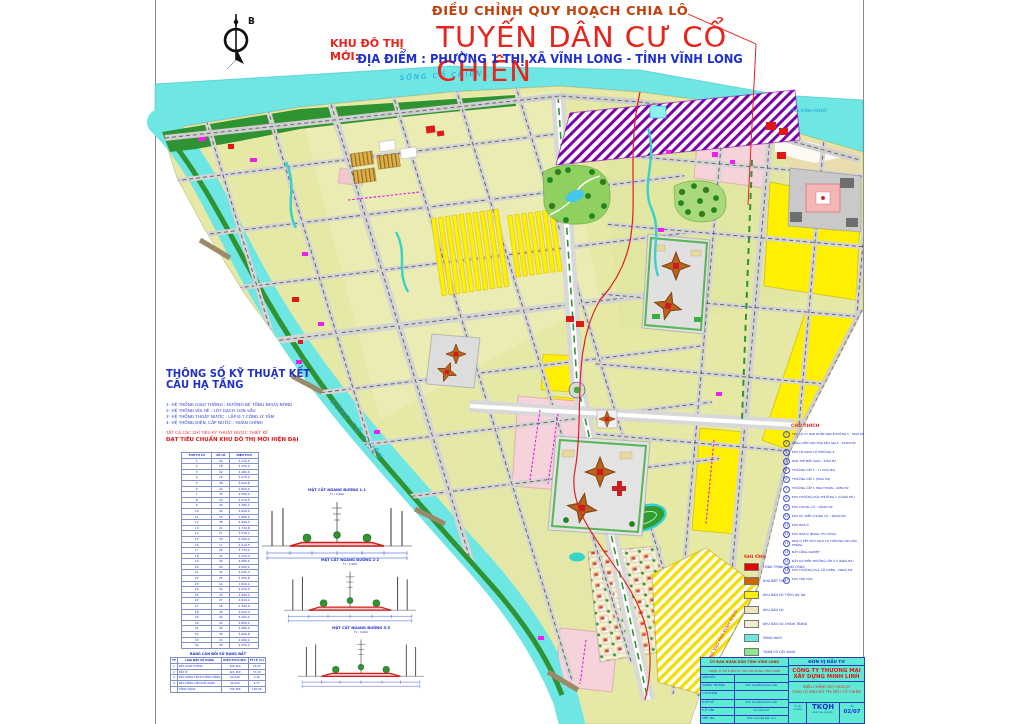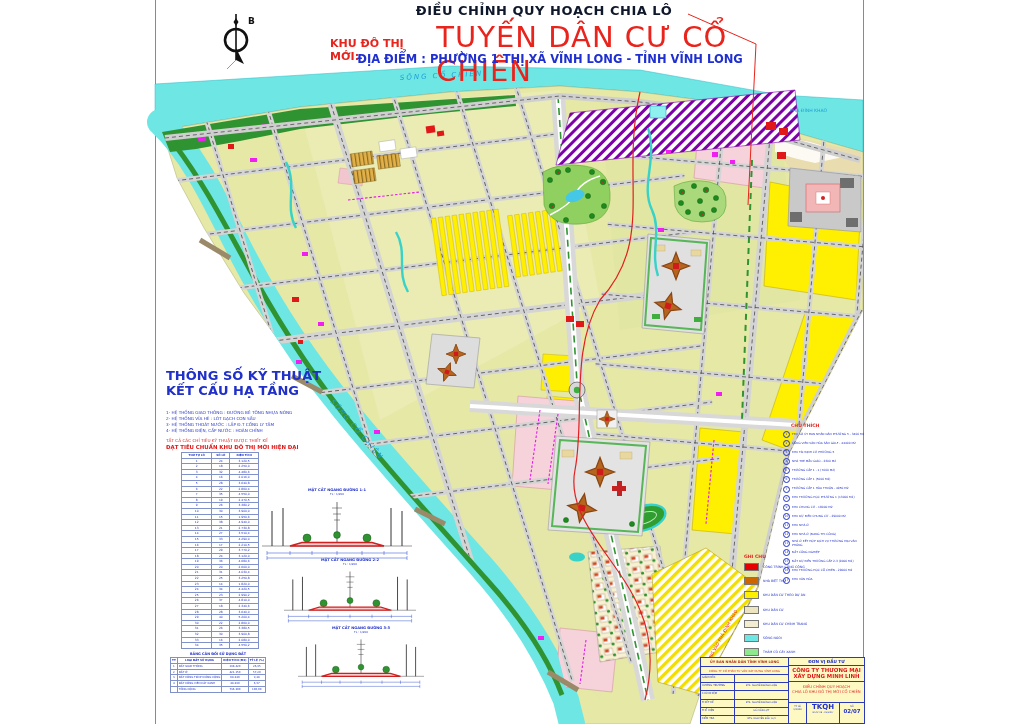--- a/index.html
+++ b/index.html
@@ -1,27 +1,27 @@
 <!DOCTYPE html>
 <html><head>
 <meta charset="utf-8">
 <style>
   html,body{margin:0;padding:0;background:#fff;}
   .sheet{position:relative;width:1024px;height:724px;background:#ffffff;overflow:hidden;
          font-family:"DejaVu Sans","Liberation Sans",sans-serif;}
   .abs{position:absolute;}
   
-  .t1{left:329px;top:3px;width:430px;text-align:center;color:#0f172a;font-weight:bold;font-size:13px;letter-spacing:.5px;}
+  .t1{left:345px;top:3px;width:430px;text-align:center;color:#c2410c;font-weight:bold;font-size:13px;letter-spacing:.5px;}
   .t2{left:330px;top:20px;width:450px;display:flex;align-items:baseline;justify-content:center;gap:14px;color:#e8241c;}
   .t2 .pre{font-size:11px;font-weight:bold;}
   .t2 .main{font-size:29px;font-weight:normal;letter-spacing:1px;}
   .t3{left:335px;top:52px;width:430px;text-align:center;color:#1f2fd0;font-weight:bold;font-size:11.5px;}
   
   .spec{left:166px;top:368px;width:170px;color:#2030c8;}
-  .spec .sttl{font-size:13px;font-weight:bold;color:#2030c8;margin-bottom:12px;}
+  .spec .sttl{font-size:10px;font-weight:bold;color:#2030c8;margin-bottom:12px;}
   .spec .sline{font-size:4.2px;line-height:6px;color:#3040c8;}
   .spec .note1{font-size:4.2px;color:#e03030;margin-top:4px;}
   .spec .note2{font-size:5.4px;font-weight:bold;color:#e01818;margin-top:1px;}
   .totalbox{left:163px;top:414px;width:176px;border:1px solid #e01818;color:#e01818;font-weight:bold;
             font-size:7.4px;text-align:center;padding:3px 0;background:#fff;}
   
   table{border-collapse:collapse;}
   .lot{left:181px;top:452px;}
   .lot table{width:78px;}
   .lot th,.lot td{border:0.4px solid #8090c8;color:#2030c8;font-size:2.9px;line-height:4.6px;
@@ -42,21 +42,21 @@
   .lnum{flex:0 0 5px;height:5px;border:0.5px solid #2030c8;border-radius:50%;color:#2030c8;
         font-size:3px;line-height:5px;text-align:center;margin-right:2px;}
   .llabel{color:#2030c8;font-size:2.9px;line-height:3.4px;}
   
   .ghichu{left:744px;top:554px;width:86px;}
   .ghichu .lttl{color:#e02020;font-size:4.6px;font-weight:bold;margin-bottom:4px;}
   .gitem{display:flex;align-items:center;margin-bottom:6.2px;}
   .swatch{flex:0 0 13px;height:6px;border:0.4px solid #777;margin-right:4px;}
   .glabel{color:#2030c8;font-size:3.2px;}
   
-  .tb{left:700px;top:657px;width:163px;height:65px;border:1px solid #2a3ab8;display:flex;background:#fef9c3;}
+  .tb{left:700px;top:657px;width:163px;height:65px;border:1px solid #2a3ab8;display:flex;background:#5eead4;}
   .tb *{box-sizing:border-box;}
   .tbl{width:88px;border-right:0.6px solid #2a3ab8;display:flex;flex-direction:column;}
   .tbl .agency{font-size:3.4px;color:#b03020;font-weight:bold;text-align:center;padding:2px 1px;border-bottom:0.5px solid #2a3ab8;}
   .tbl .consult{font-size:2.8px;color:#d03030;text-align:center;padding:1.5px 1px;border-bottom:0.5px solid #2a3ab8;}
   .tbrow{display:flex;flex:1;border-bottom:0.5px solid #2a3ab8;}
   .tbrow:last-child{border-bottom:none;}
   .tbrow .lab{width:34px;border-right:0.5px solid #2a3ab8;font-size:2.6px;color:#2030c8;padding:1px 1px;}
   .tbrow .val{flex:1;font-size:2.5px;color:#2030c8;padding:1px 1px;text-align:center;}
   .tbr{flex:1;display:flex;flex-direction:column;}
   .tbr .inv{font-size:4.2px;color:#2030c8;font-weight:bold;text-align:center;border-bottom:0.5px solid #2a3ab8;padding:1px 0;}

